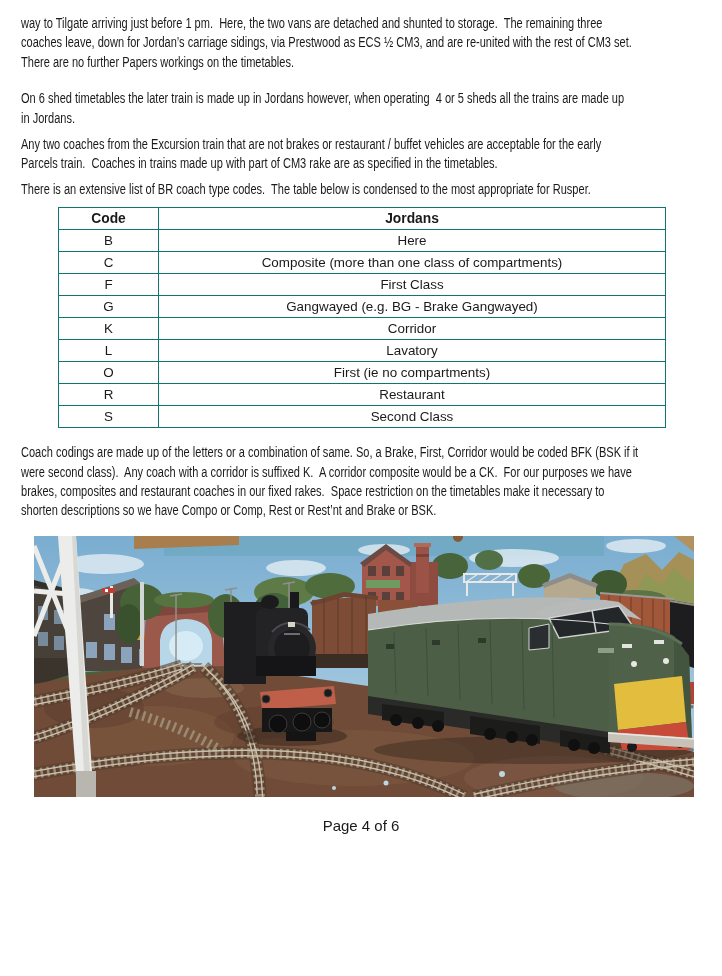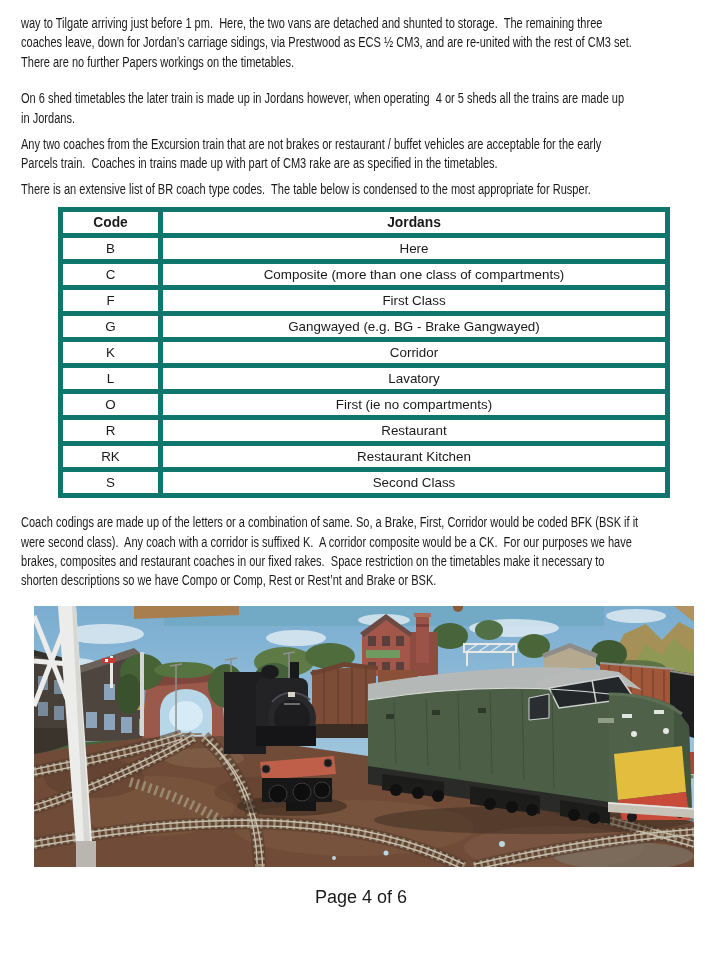--- a/index.html
+++ b/index.html
@@ -25,40 +25,40 @@
   .para.p4 { margin-bottom: 0; }
   .para.p5 { margin-top: 15px; margin-bottom: 0; }
   table.codes {
     border-collapse: collapse;
     margin: 8px 0 0 37px;
     table-layout: fixed;
   }
   table.codes col.c-code { width: 100px; }
   table.codes col.c-meaning { width: 507px; }
   table.codes th, table.codes td {
-    border: 5px solid #0f766e;
+    border: 1px solid #0f766e;
     height: 21px;
     padding: 0 4px;
     text-align: center;
     vertical-align: middle;
     font-size: 13.4px;
     line-height: 15px;
     overflow: hidden;
   }
   table.codes th { font-weight: bold; font-size: 13.8px; }
   figure.photo {
     margin: 15px 0 0 13px;
     width: 660px; height: 261px;
     padding: 0;
   }
   figure.photo svg { display: block; width: 660px; height: 261px; }
   .footer {
     margin-top: 20px;
     text-align: center;
-    font-size: 18px;
+    font-size: 15px;
     color: #1a1a1a;
   }
 </style>
 </head>
 <body>
 
 <div class="page">
 
   <div class="para p1">way to Tilgate arriving just before 1 pm.  Here, the two vans are detached and shunted to storage.  The remaining three
 coaches leave, down for Jordan’s carriage sidings, via Prestwood as ECS ½ CM3, and are re-united with the rest of CM3 set.
@@ -105,24 +105,20 @@
           <td>L</td>
           <td>Lavatory</td>
         </tr>
         <tr>
           <td>O</td>
           <td>First (ie no compartments)</td>
         </tr>
         <tr>
           <td>R</td>
           <td>Restaurant</td>
-        </tr>
-        <tr>
-          <td>RK</td>
-          <td>Restaurant Kitchen</td>
         </tr>
         <tr>
           <td>S</td>
           <td>Second Class</td>
         </tr>
       </tbody>
   </table>
 
   <div class="para p5">Coach codings are made up of the letters or a combination of same. So, a Brake, First, Corridor would be coded BFK (BSK if it
 were second class).  Any coach with a corridor is suffixed K.  A corridor composite would be a CK.  For our purposes we have

